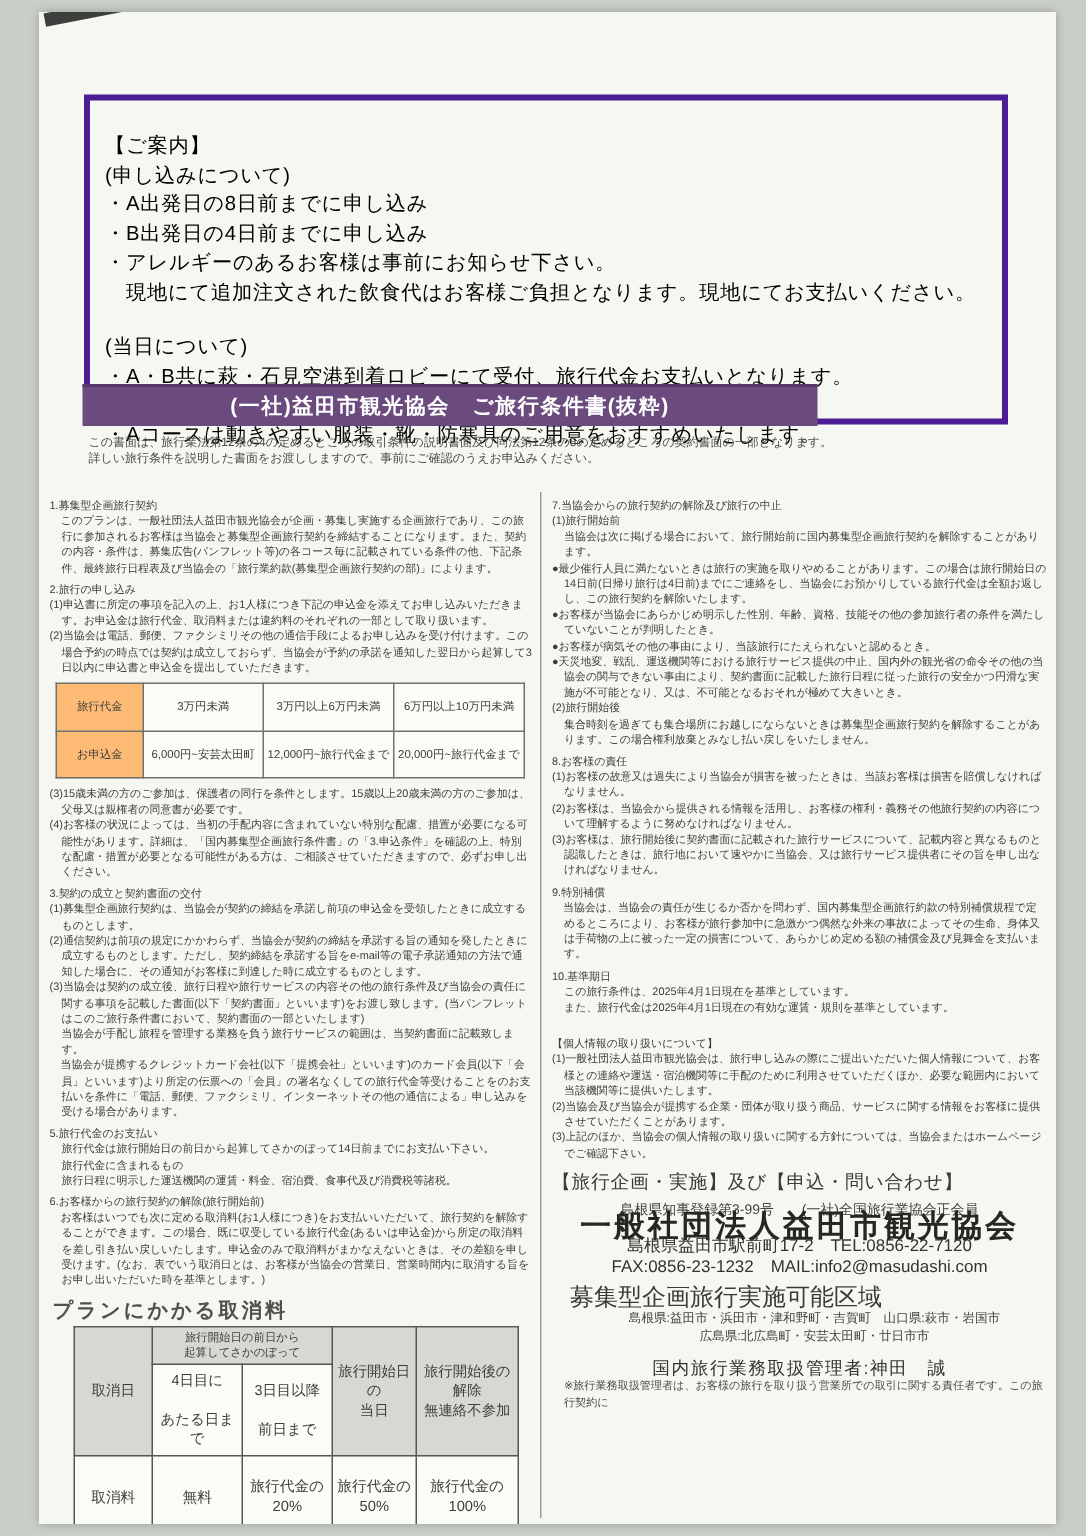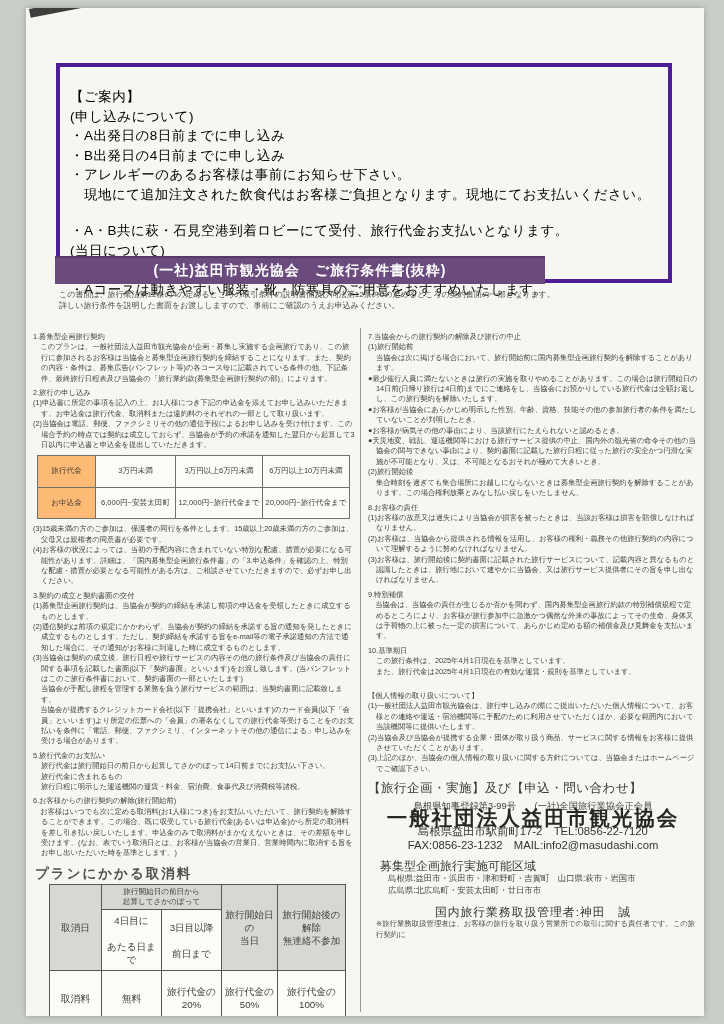--- a/index.html
+++ b/index.html
@@ -69,41 +69,41 @@
   .cancel-table th.g{background:#d8d8d2;}
   .cancel-table .span-h{font-size:7.6px;line-height:10px;padding:2px 0;}
   .cancel-table th{font-size:9.6px;line-height:13px;padding:4px 1px;}
   .cancel-table td{font-size:9.8px;line-height:13px;padding:14px 1px;}
   
   .contact{margin-top:9px;color:#3d3d3b;}
   .contact-heading{font-size:12.5px;color:#3a3a38;letter-spacing:.5px;margin-bottom:7px;}
   .contact-reg{text-align:center;font-size:9.3px;margin-top:3px;color:#44443f;}
   .contact-name{text-align:center;font-size:20.5px;font-weight:bold;letter-spacing:2px;color:#262624;margin-top:2px;}
   .contact-addr{text-align:center;font-size:11.3px;margin-top:3px;color:#33332f;}
-  .contact-area-h{font-size:12px;margin-top:11px;padding-left:12px;color:#3a3a36;}
-  .contact-area{font-size:8.4px;line-height:12.5px;padding-left:20px;color:#44443f;}
+  .contact-area-h{font-size:16px;margin-top:11px;padding-left:12px;color:#3a3a36;}
+  .contact-area{font-size:8.4px;line-height:12.5px;padding-left:20px;color:#44443f;text-align:center;}
   .contact-mgr{text-align:center;font-size:11.8px;letter-spacing:1px;margin-top:10px;color:#33332f;}
   .contact-note{font-size:7.4px;line-height:10.6px;padding-left:8px;margin-top:2px;color:#4a4a46;}
 </style>
 </head>
 <body>
 
 <div class="page">
   <div class="corner-mark"></div>
 
   <div class="infobox">
       <div class="blk-p">【ご案内】</div>
       <div class="blk-p">(申し込みについて)</div>
       <div class="blk-p">・A出発日の8日前までに申し込み</div>
       <div class="blk-p">・B出発日の4日前までに申し込み</div>
       <div class="blk-p">・アレルギーのあるお客様は事前にお知らせ下さい。</div>
       <div class="blk-p">　現地にて追加注文された飲食代はお客様ご負担となります。現地にてお支払いください。</div>
       <div class="blk-gap"></div>
+      <div class="blk-p">(当日について)</div>
       <div class="blk-p">・A・B共に萩・石見空港到着ロビーにて受付、旅行代金お支払いとなります。</div>
-      <div class="blk-p">(当日について)</div>
       <div class="blk-p">・Aコースは現地係員が同行いたします。</div>
       <div class="blk-p">・Aコースは動きやすい服装・靴・防寒具のご用意をおすすめいたします。</div>
     </div>
 
   <div class="titlebar">
     <span>(一社)益田市観光協会　ご旅行条件書(抜粋)</span>
   </div>
 
   <div class="intro">
     <div>この書面は、旅行業法第12条の4の定めるところの取引条件の説明書面及び同法第12条の5の定めるところの契約書面の一部となります。</div>

